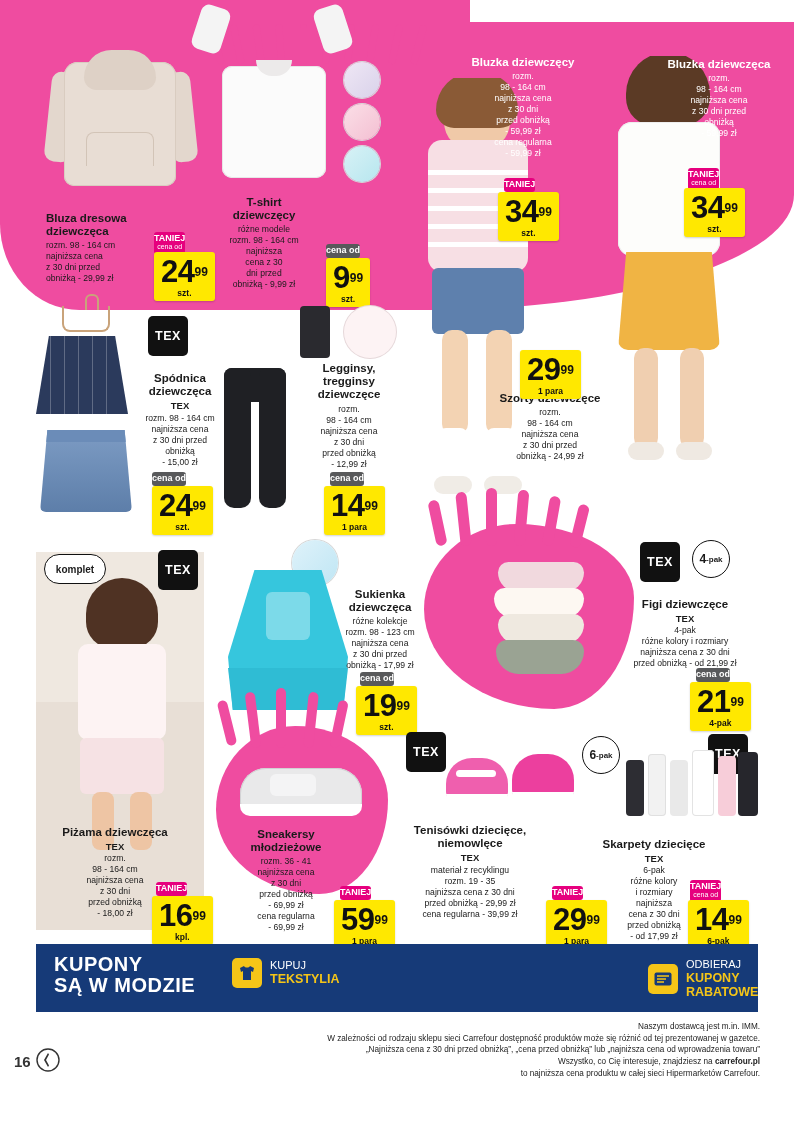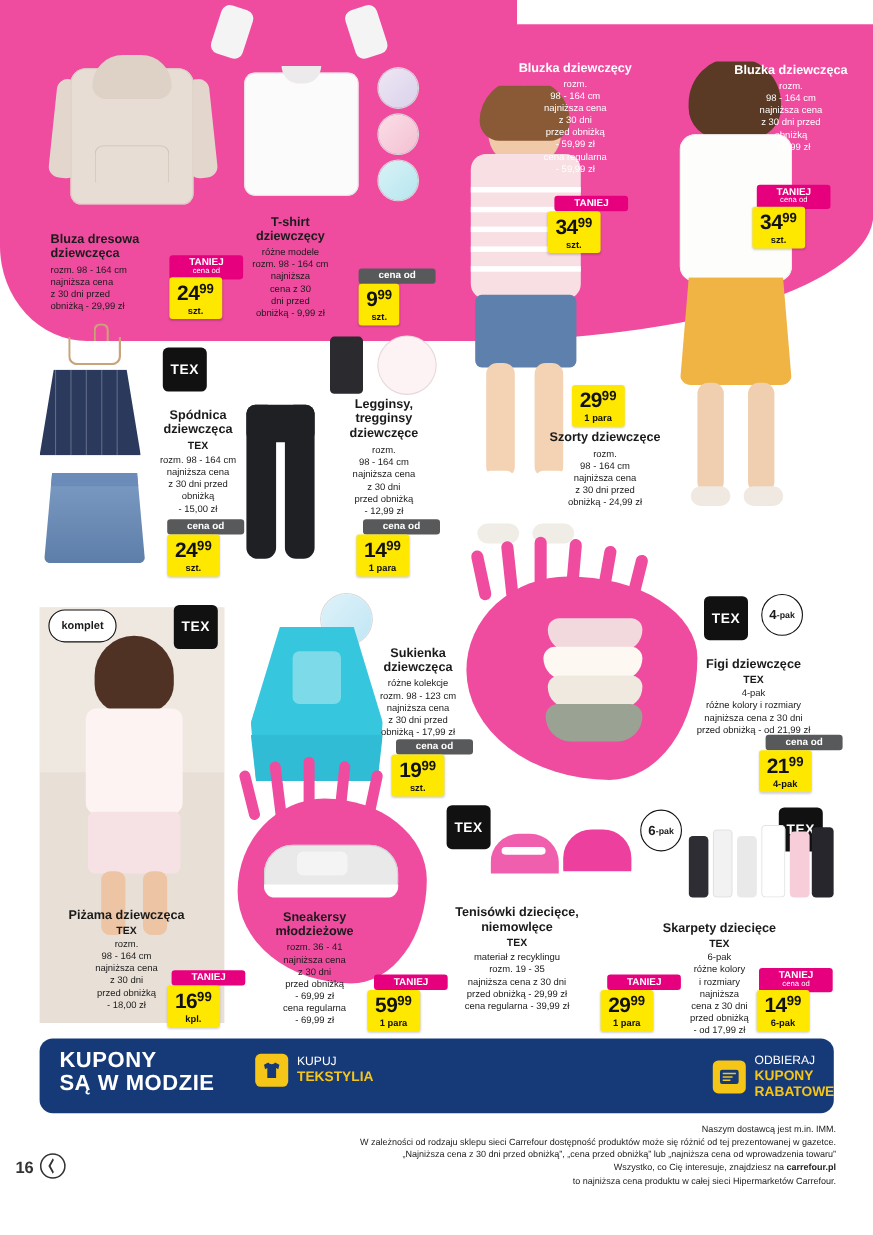--- a/index.html
+++ b/index.html
@@ -116,45 +116,45 @@
   }
   .dress-frill{position:absolute;left:228px;top:668px;width:120px;height:42px;background:#2fbcd4;clip-path:polygon(0 0,100% 0,96% 100%,4% 100%);}
   .dress-print{position:absolute;left:266px;top:592px;width:44px;height:48px;border-radius:6px;background:rgba(255,255,255,.35);}
 
   
   .shoe { position:absolute; border-radius: 26px 26px 10px 10px; }
 
   
   .coupon-bar {
     position:absolute; left:36px; top:944px; width:722px; height:68px;
-    background:#163a78; border-radius:12px; color:#fff;
+    background:#163a78; border-radius:0; color:#fff;
   }
   .coupon-title { position:absolute; left:18px; top:10px; font-weight:bold; font-size:26px; letter-spacing:.5px; line-height:1.05; }
   .coupon-title span { display:block; font-size:20px; }
   .cb-item { position:absolute; top:14px; display:flex; align-items:center; gap:8px; }
   .cb-ico {
     width:30px; height:30px; background:#f5c518; border-radius:5px; display:flex; align-items:center; justify-content:center;
     color:#163a78; font-size:16px; font-weight:bold;
   }
   .cb-txt { font-size:11px; line-height:1.15; }
   .cb-txt b { display:block; font-size:12.5px; color:#f5c518; }
   .cb-txt .w { color:#fff; }
 
   
   .badge {
     position:absolute; background:#ffe800; color:#111; border-radius:3px;
     padding:4px 7px 3px; text-align:center; line-height:1;
     box-shadow: 0 1px 2px rgba(0,0,0,.18);
   }
-  .badge .big { font-size:19px; font-weight:bold; letter-spacing:-.5px; }
+  .badge .big { font-size:31px; font-weight:bold; letter-spacing:-.5px; }
   .badge .cents { font-size:12px; font-weight:bold; vertical-align:super; }
   .badge .unit { display:block; font-size:8.5px; margin-top:2px; font-weight:bold; }
   .flag {
     position:absolute; background:#e6007e; color:#fff; font-size:9px; font-weight:bold;
-    padding:2px 18px 3px; border-radius:3px; text-align:center; line-height:1.05;
+    padding:2px 0 3px; border-radius:3px; text-align:center; line-height:1.05;
   }
   .flag small { display:block; font-size:7px; font-weight:normal; }
   .flag-grey { background:#58595b; }
 
   
   .tex {
     position:absolute; width:40px; height:40px; background:#111; color:#fff;
     border-radius:5px; display:flex; align-items:center; justify-content:center;
     font-size:12.5px; font-weight:bold; letter-spacing:.5px;
   }

